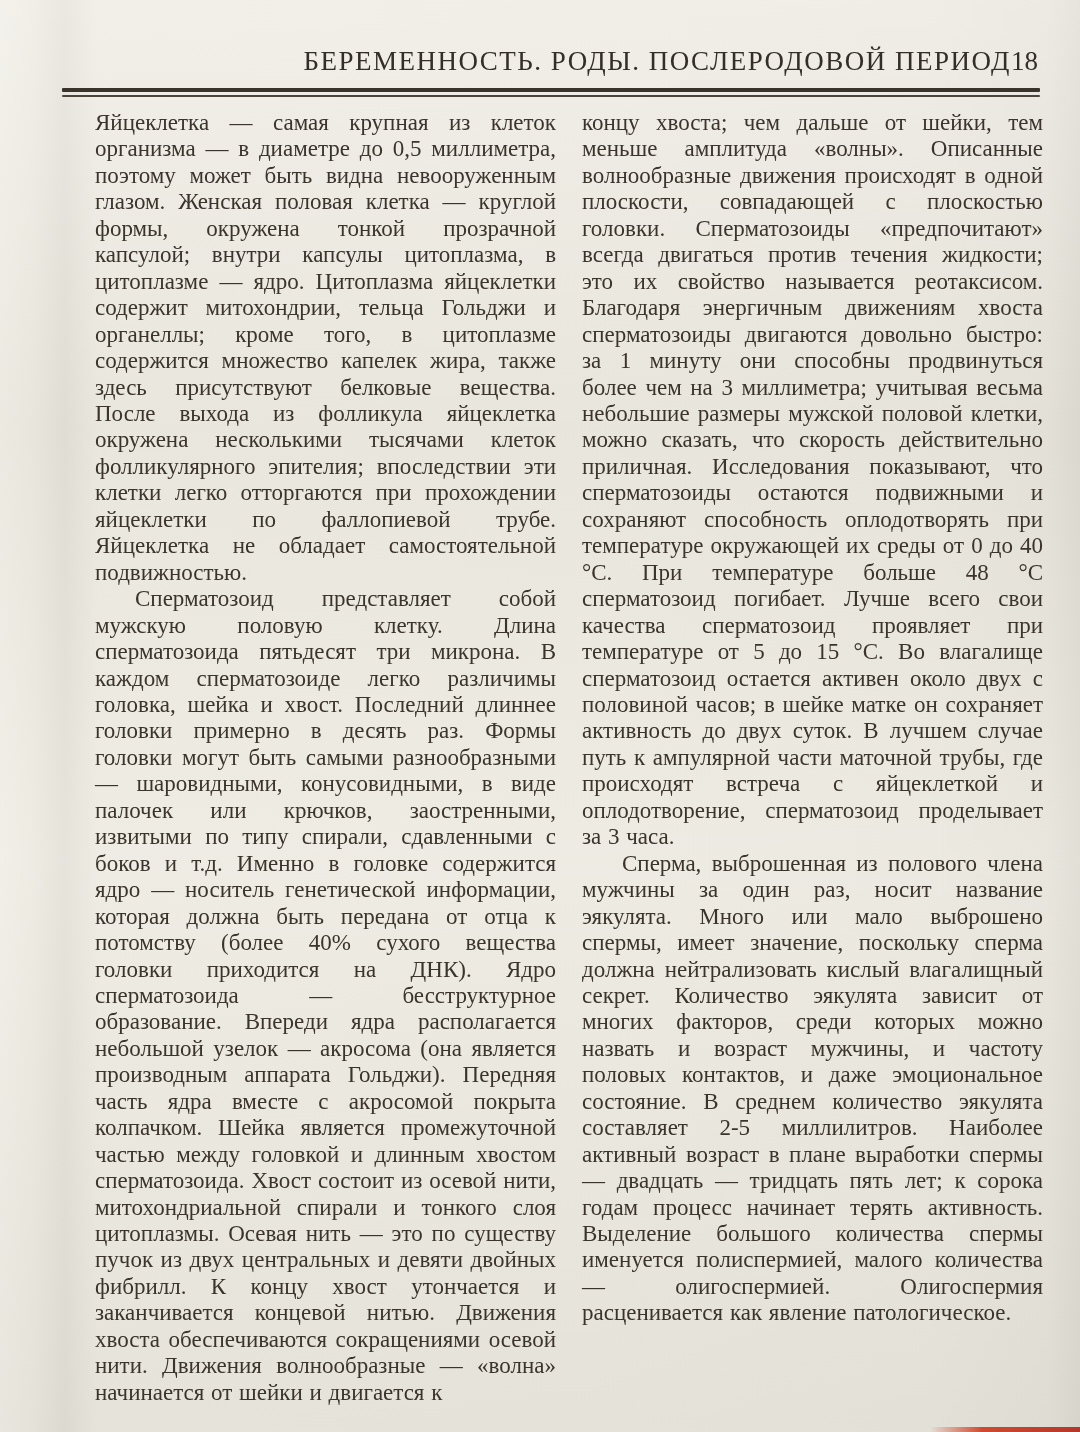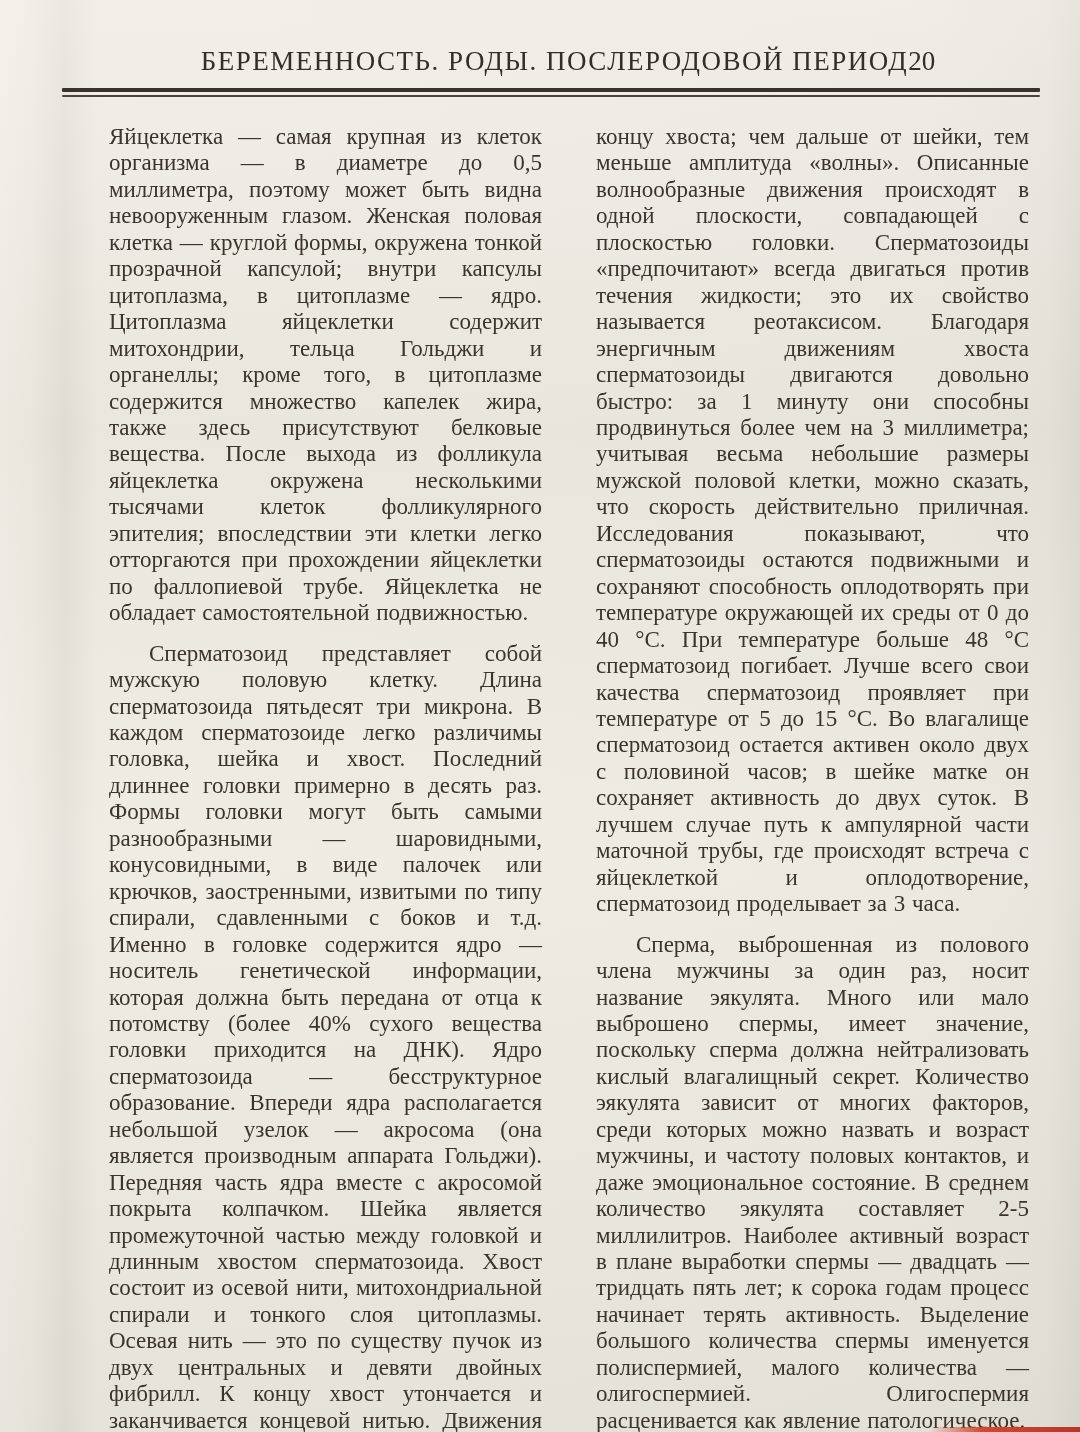--- a/index.html
+++ b/index.html
@@ -24,21 +24,21 @@
     content: "";
     position: absolute; inset: 0;
     background: linear-gradient(180deg,
       rgba(255,255,255,0.25) 0%, rgba(0,0,0,0.015) 30%,
       rgba(255,255,255,0.1) 60%, rgba(0,0,0,0.03) 100%);
     pointer-events: none;
   }
   .header-row {
     position: absolute;
     left: 98px; right: 42px; top: 46px;
-    display: flex; justify-content: center; align-items: baseline;
+    display: flex; justify-content: flex-end; align-items: baseline;
   }
   .running-title {
     font-size: 27px;
     letter-spacing: 1.5px;
     color: #332e27;
     white-space: nowrap;
   }
   .page-number {
     font-size: 27px;
     color: #332e27;
@@ -51,21 +51,21 @@
   .rule-thin  { height: 2px; background: #4a443b; margin-top: 3px; border-radius: 1px; }
   .columns {
     position: absolute;
     left: 95px; top: 110px;
     width: 948px;
     display: flex;
     gap: 26px;
   }
   .col { width: 461px; }
   .para {
-    margin: 14px;
+    margin: 0;
     font-size: 23px;
     line-height: 26.45px;
     text-align: justify;
     color: #3b342c;
     word-spacing: 1px;
   }
   .para.indent { text-indent: 40px; }
   .lead { font-weight: normal; }
   .scan-edge-bottom {
     position: absolute;
@@ -85,21 +85,21 @@
     background: linear-gradient(90deg, rgba(200,64,44,0) 0%, #cf4a30 35%, #b5372a 100%);
   }
 </style>
 </head>
 <body>
 
 <div class="page">
 
   <div class="header-row">
     <span class="running-title">БЕРЕМЕННОСТЬ. РОДЫ. ПОСЛЕРОДОВОЙ ПЕРИОД</span>
-    <span class="page-number">20</span>
+    <span class="page-number">18</span>
   </div>
 
   <div class="rules">
     <div class="rule-thick"></div>
     <div class="rule-thin"></div>
   </div>
 
   <div class="columns">
 
     <section class="col">

